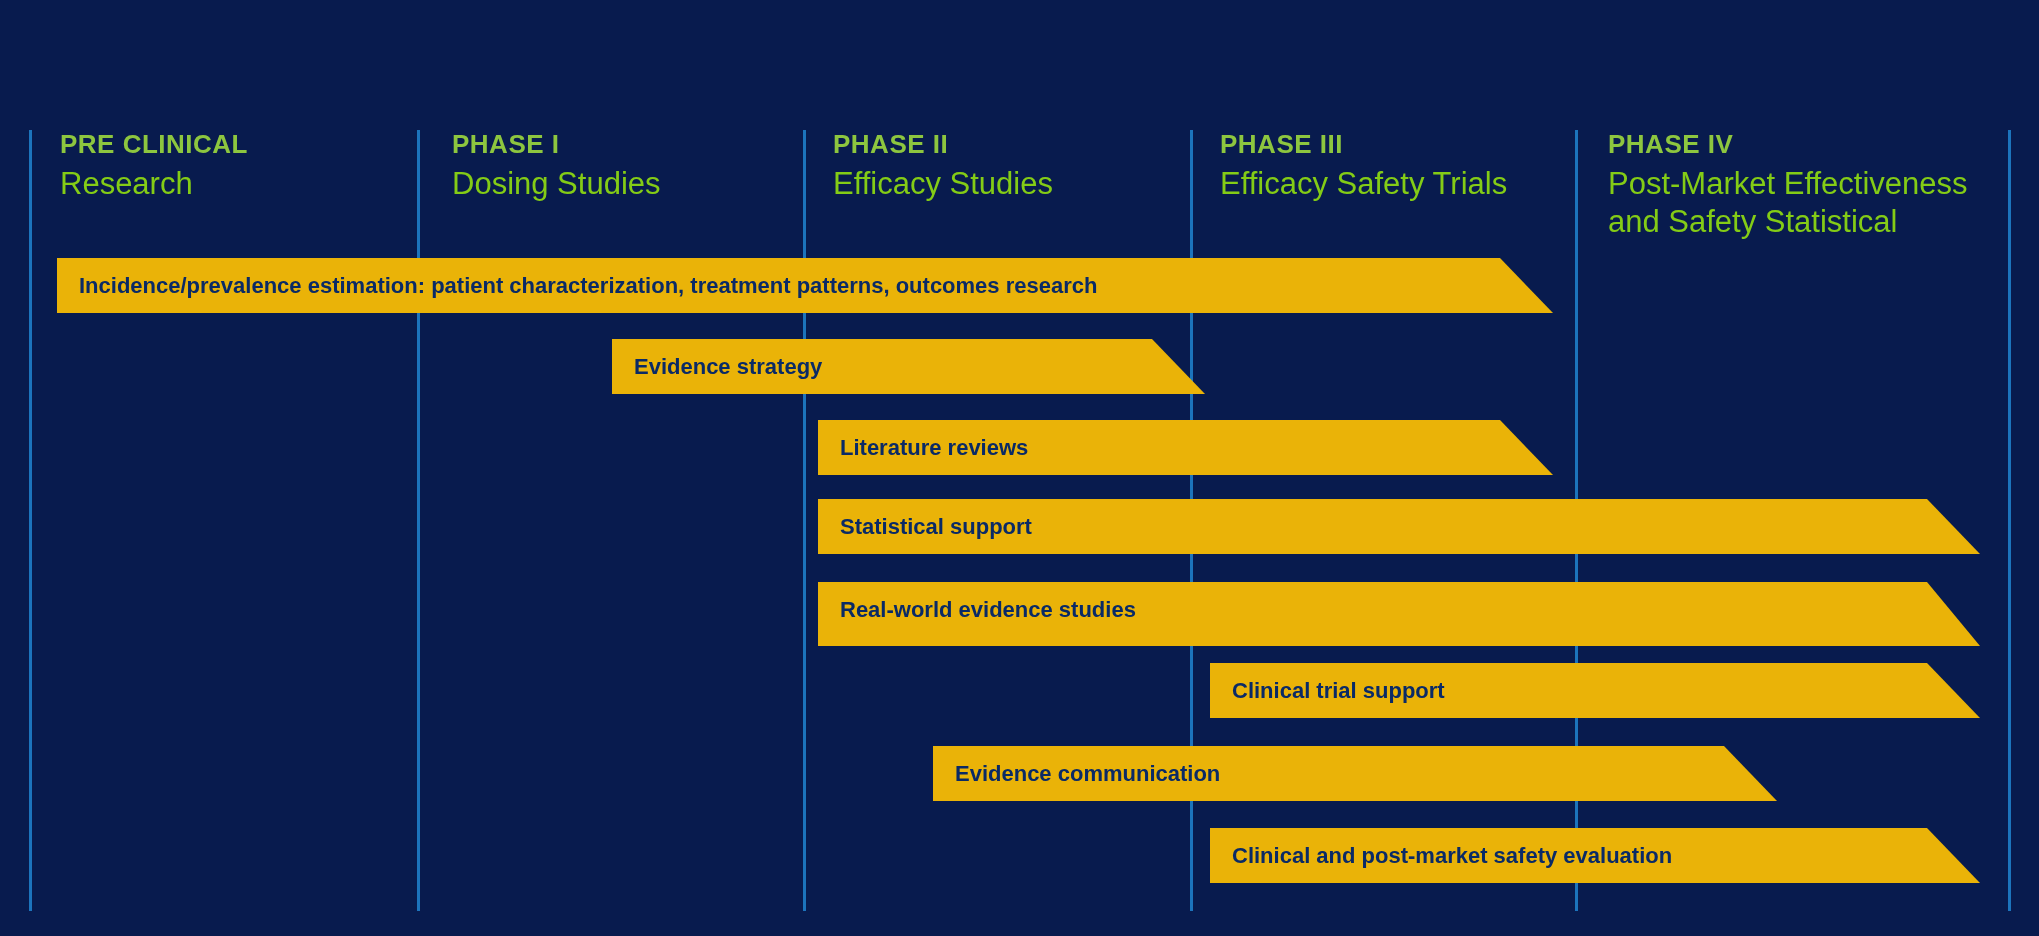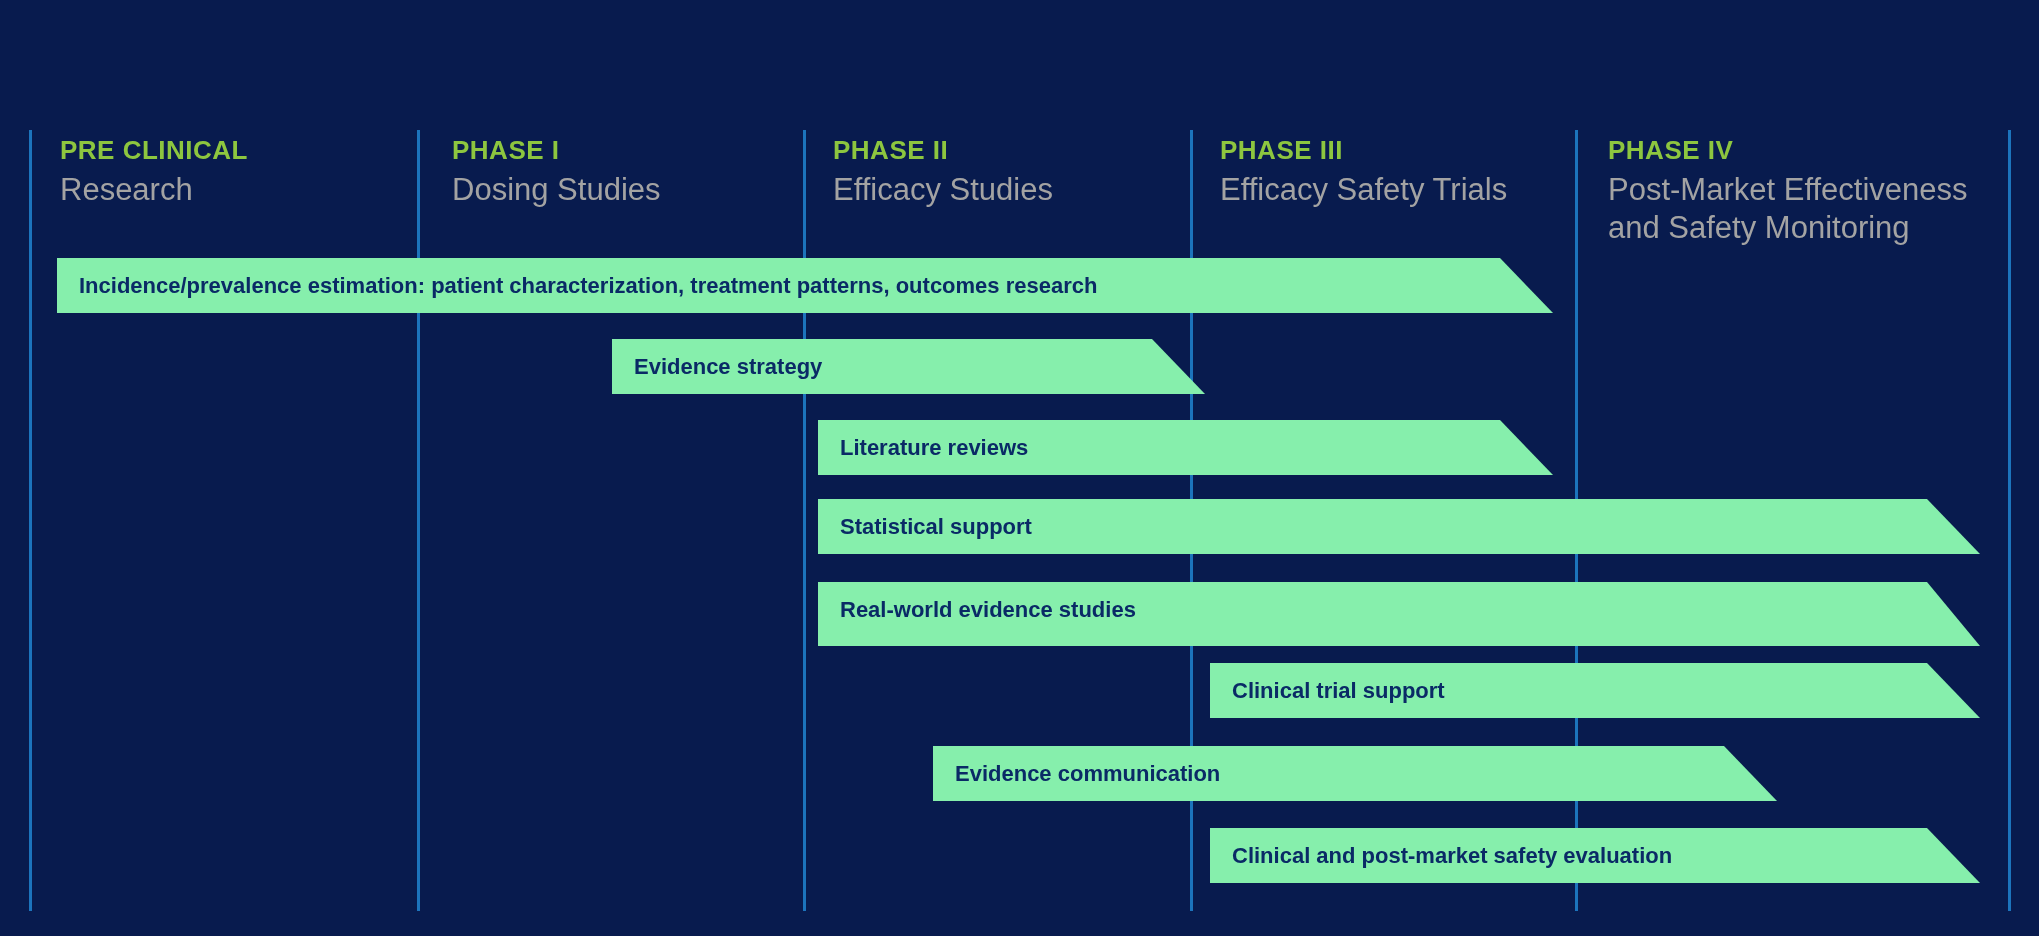--- a/index.html
+++ b/index.html
@@ -25,32 +25,31 @@
     top: 130px;
     width: 410px;
   }
   .phase-eyebrow {
     color: #8DC63F;
     font-size: 26px;
     font-weight: bold;
     letter-spacing: 0.5px;
     line-height: 1.1;
     margin-bottom: 6px;
-    margin-top: 6px;
   }
   .phase-title {
-    color: #a3a3a3;
+    color: #84cc16;
     font-size: 31px;
     font-weight: 500;
     line-height: 1.25;
   }
   .bar {
     position: absolute;
     height: 55px;
-    background: #86efac;
+    background: #eab308;
   }
   .bar-label {
     display: block;
     padding-left: 22px;
     line-height: 55px;
     font-size: 22px;
     font-weight: bold;
     color: #0A2A66;
     white-space: nowrap;
   }
@@ -79,21 +78,21 @@
       <div class="phase-header" style="left: 833px;">
         <div class="phase-eyebrow">PHASE II</div>
         <div class="phase-title">Efficacy Studies</div>
       </div>
       <div class="phase-header" style="left: 1220px;">
         <div class="phase-eyebrow">PHASE III</div>
         <div class="phase-title">Efficacy Safety Trials</div>
       </div>
       <div class="phase-header" style="left: 1608px;">
         <div class="phase-eyebrow">PHASE IV</div>
-        <div class="phase-title">Post-Market Effectiveness and Safety Monitoring</div>
+        <div class="phase-title">Post-Market Effectiveness and Safety Statistical</div>
       </div>
     </div>
   <div>
       <div class="bar" style="left: 57px; top: 258px; width: 1496px; height: 55px; clip-path: polygon(0px 0px, calc(100% - 53px) 0px, 100% 100%, 0px 100%);">
         <span class="bar-label">Incidence/prevalence estimation: patient characterization, treatment patterns, outcomes research</span>
       </div>
       <div class="bar" style="left: 574px; top: 339px; width: 593px; height: 55px; clip-path: polygon(0px 0px, calc(100% - 53px) 0px, 100% 100%, 0px 100%); margin-left: 38px;">
         <span class="bar-label">Evidence strategy</span>
       </div>
       <div class="bar" style="left: 818px; top: 420px; width: 735px; height: 55px; clip-path: polygon(0px 0px, calc(100% - 53px) 0px, 100% 100%, 0px 100%);">

